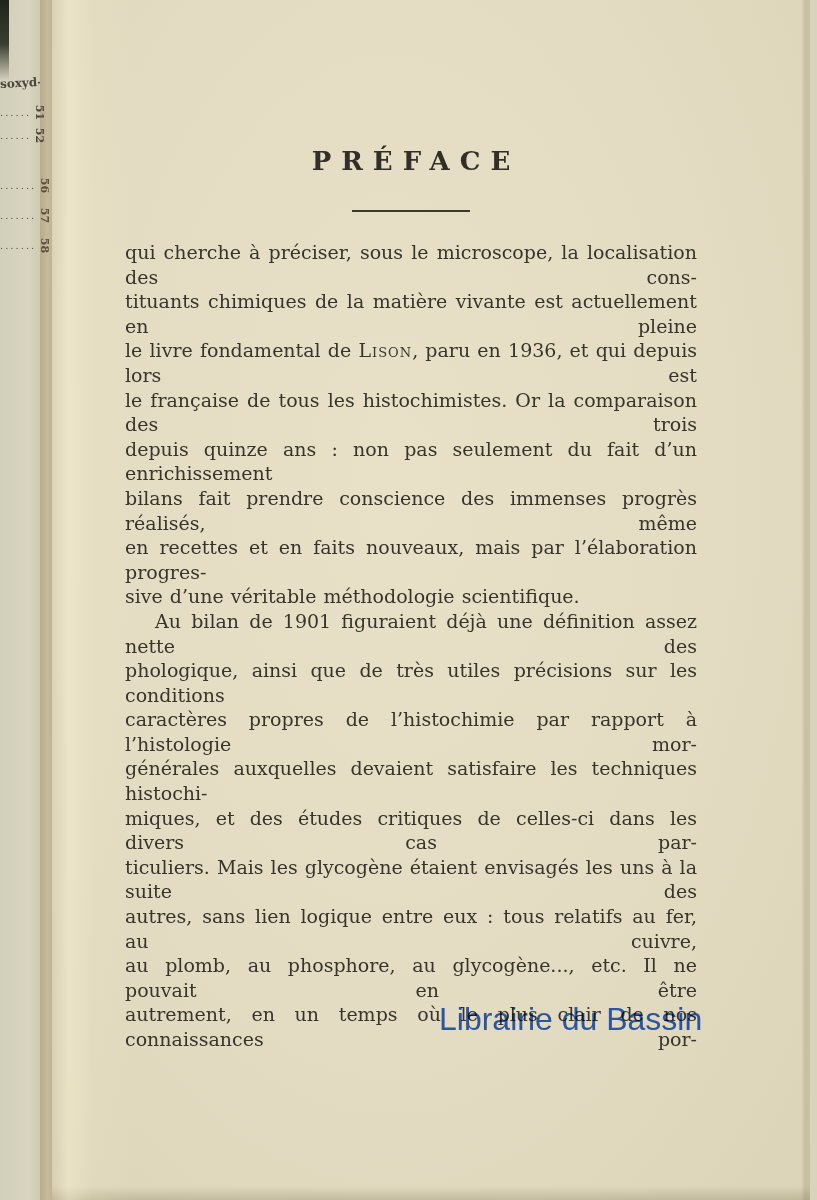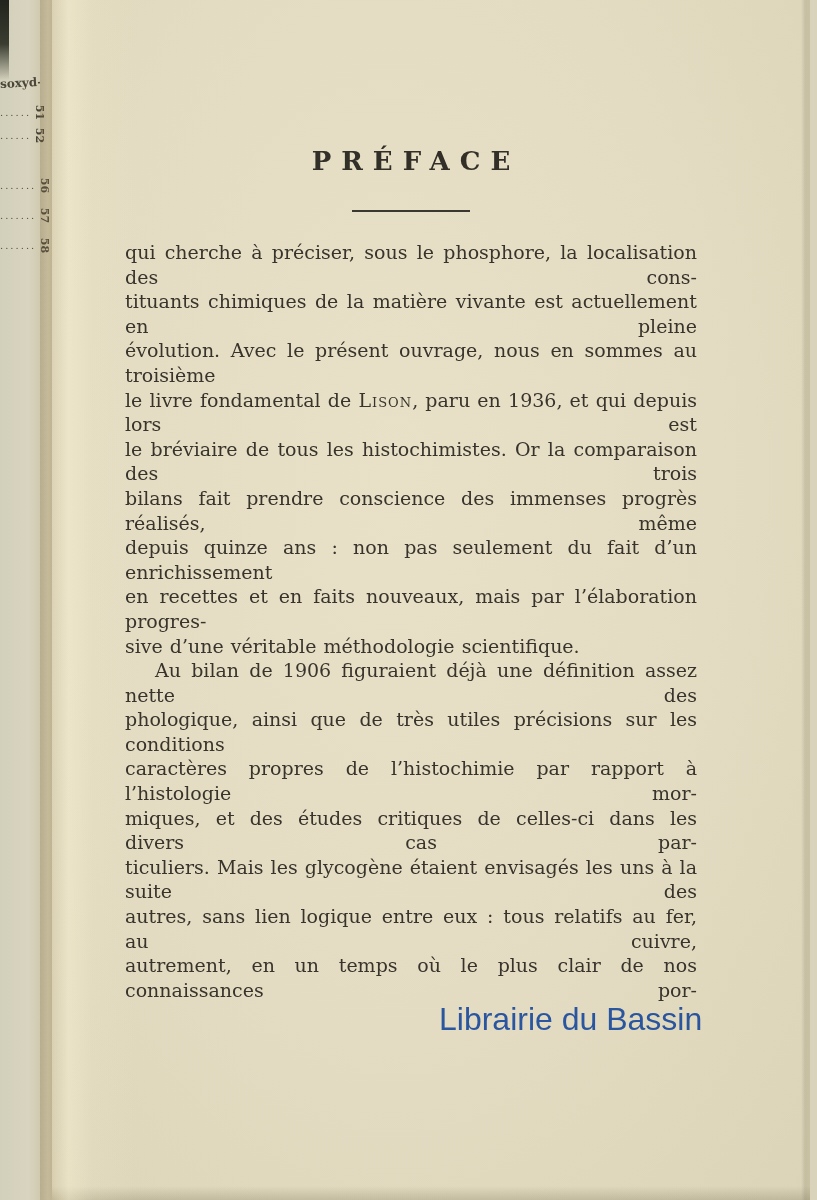--- a/index.html
+++ b/index.html
@@ -132,37 +132,38 @@
 
   <div class="fold"></div>
 
   <div class="text-block">
     <div class="title-wrap">
       <div class="page-title">PRÉFACE</div>
       <div class="title-rule"></div>
     </div>
     <div class="preface-body">
         <div>
-          <div class="line">qui cherche à préciser, sous le phosphore, la localisation des cons-</div>
+          <div class="line">qui cherche à préciser, sous le microscope, la localisation des cons-</div>
           <div class="line">tituants chimiques de la matière vivante est actuellement en pleine</div>
-          <div class="line">évolution. Avec le présent ouvrage, nous en sommes au troisième</div>
           <div class="line">le livre fondamental de <span class="sc">Lison</span>, paru en 1936, et qui depuis lors est</div>
-          <div class="line">le bréviaire de tous les histochimistes. Or la comparaison des trois</div>
+          <div class="line">le française de tous les histochimistes. Or la comparaison des trois</div>
+          <div class="line">depuis quinze ans : non pas seulement du fait d’un enrichissement</div>
           <div class="line">bilans fait prendre conscience des immenses progrès réalisés, même</div>
-          <div class="line">depuis quinze ans : non pas seulement du fait d’un enrichissement</div>
           <div class="line">en recettes et en faits nouveaux, mais par l’élaboration progres-</div>
           <div class="line last">sive d’une véritable méthodologie scientifique.</div>
         </div>
         <div>
-          <div class="line first">Au bilan de 1906 figuraient déjà une définition assez nette des</div>
+          <div class="line first">Au bilan de 1901 figuraient déjà une définition assez nette des</div>
           <div class="line">phologique, ainsi que de très utiles précisions sur les conditions</div>
           <div class="line">caractères propres de l’histochimie par rapport à l’histologie mor-</div>
+          <div class="line">générales auxquelles devaient satisfaire les techniques histochi-</div>
           <div class="line">miques, et des études critiques de celles-ci dans les divers cas par-</div>
           <div class="line">ticuliers. Mais les glycogène étaient envisagés les uns à la suite des</div>
           <div class="line">autres, sans lien logique entre eux : tous relatifs au fer, au cuivre,</div>
+          <div class="line">au plomb, au phosphore, au glycogène..., etc. Il ne pouvait en être</div>
           <div class="line">autrement, en un temps où le plus clair de nos connaissances por-</div>
         </div>
       </div>
   </div>
 
   <div class="watermark" style="color: rgb(29, 85, 208);">Librairie du Bassin</div>
 
 </div>
 
 </body></html>

